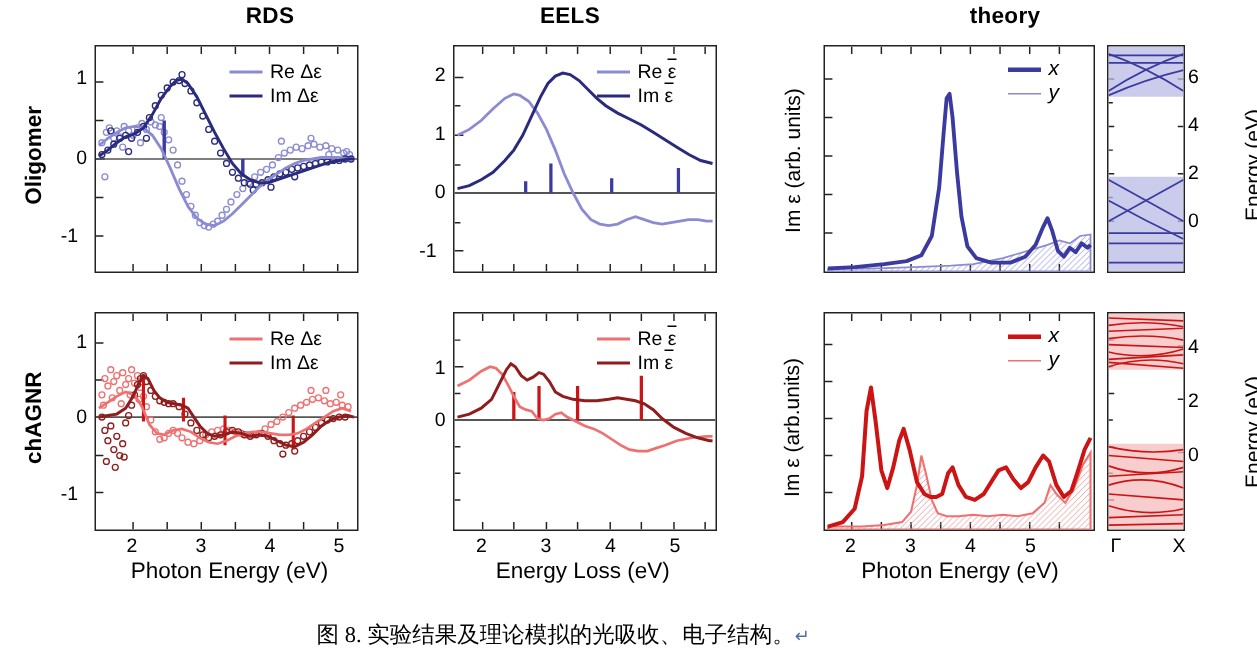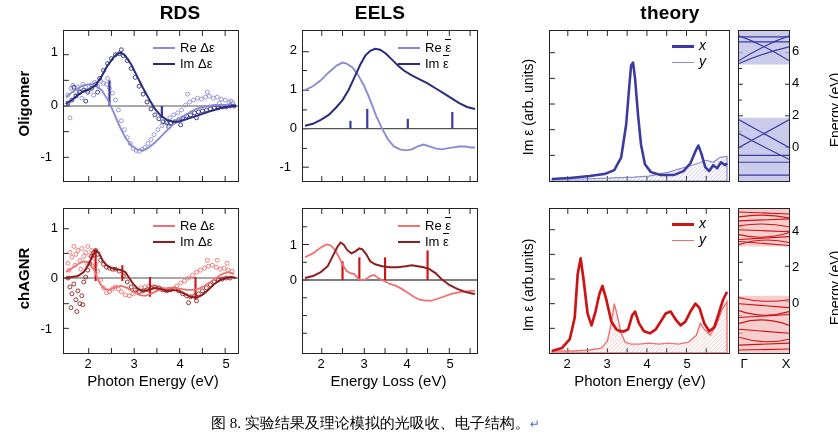--- a/index.html
+++ b/index.html
@@ -1,20 +1,20 @@
 <!DOCTYPE html>
 <html><head>
 <meta charset="utf-8">
 <style>
   html,body{margin:0;padding:0;background:#fff;}
   body{width:838px;height:447px;position:relative;
        font-family:"Liberation Sans",sans-serif;color:#000;overflow:hidden;}
   .fig{position:absolute;left:0;top:0;width:838px;height:447px;}
 
-  .col-title{position:absolute;font-weight:bold;font-size:19px;text-align:center;
+  .col-title{position:absolute;font-weight:bold;font-size:15px;text-align:center;
              letter-spacing:0.2px;}
   .row-label{position:absolute;font-weight:bold;font-size:15px;
              transform-origin:50% 50%;white-space:nowrap;}
   .rot{transform:rotate(-90deg);}
 
   .panel{position:absolute;box-sizing:border-box;border:1.4px solid #222;background:#fff;}
   .panel svg{position:absolute;left:0;top:0;width:100%;height:100%;display:block;}
 
   .axlabel{position:absolute;font-size:15px;text-align:center;white-space:nowrap;}
   .axlabel-v{position:absolute;font-size:14px;white-space:nowrap;transform-origin:50% 50%;

